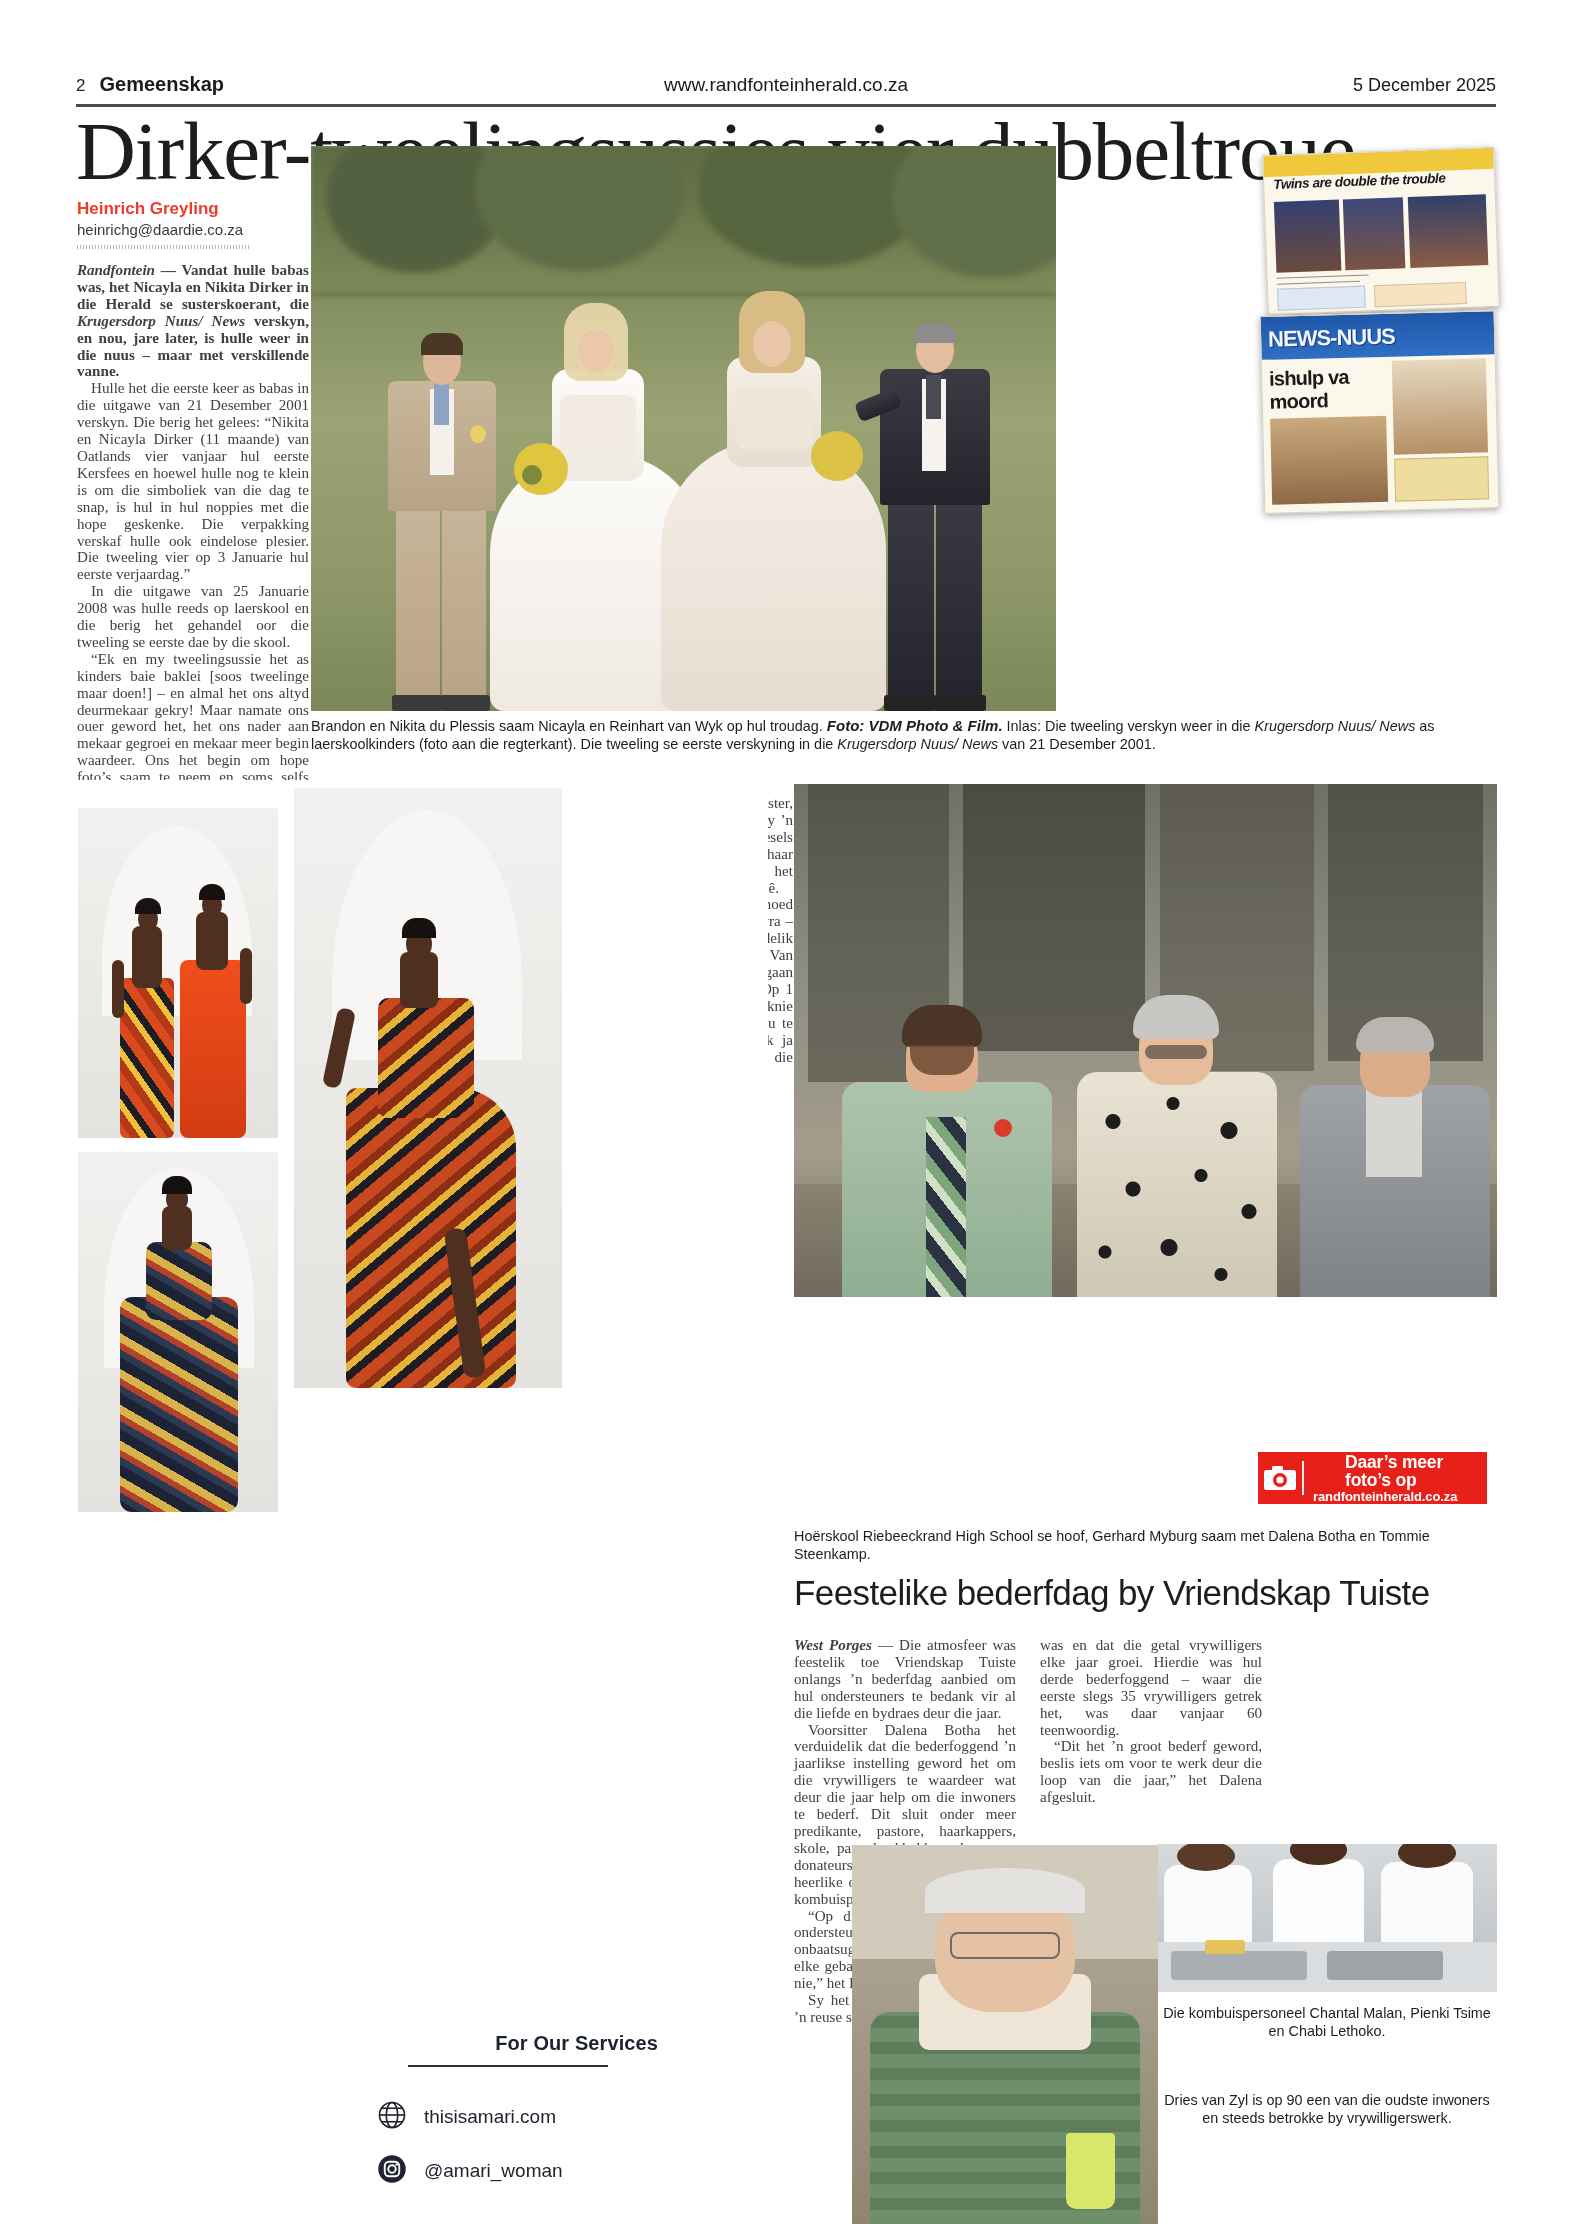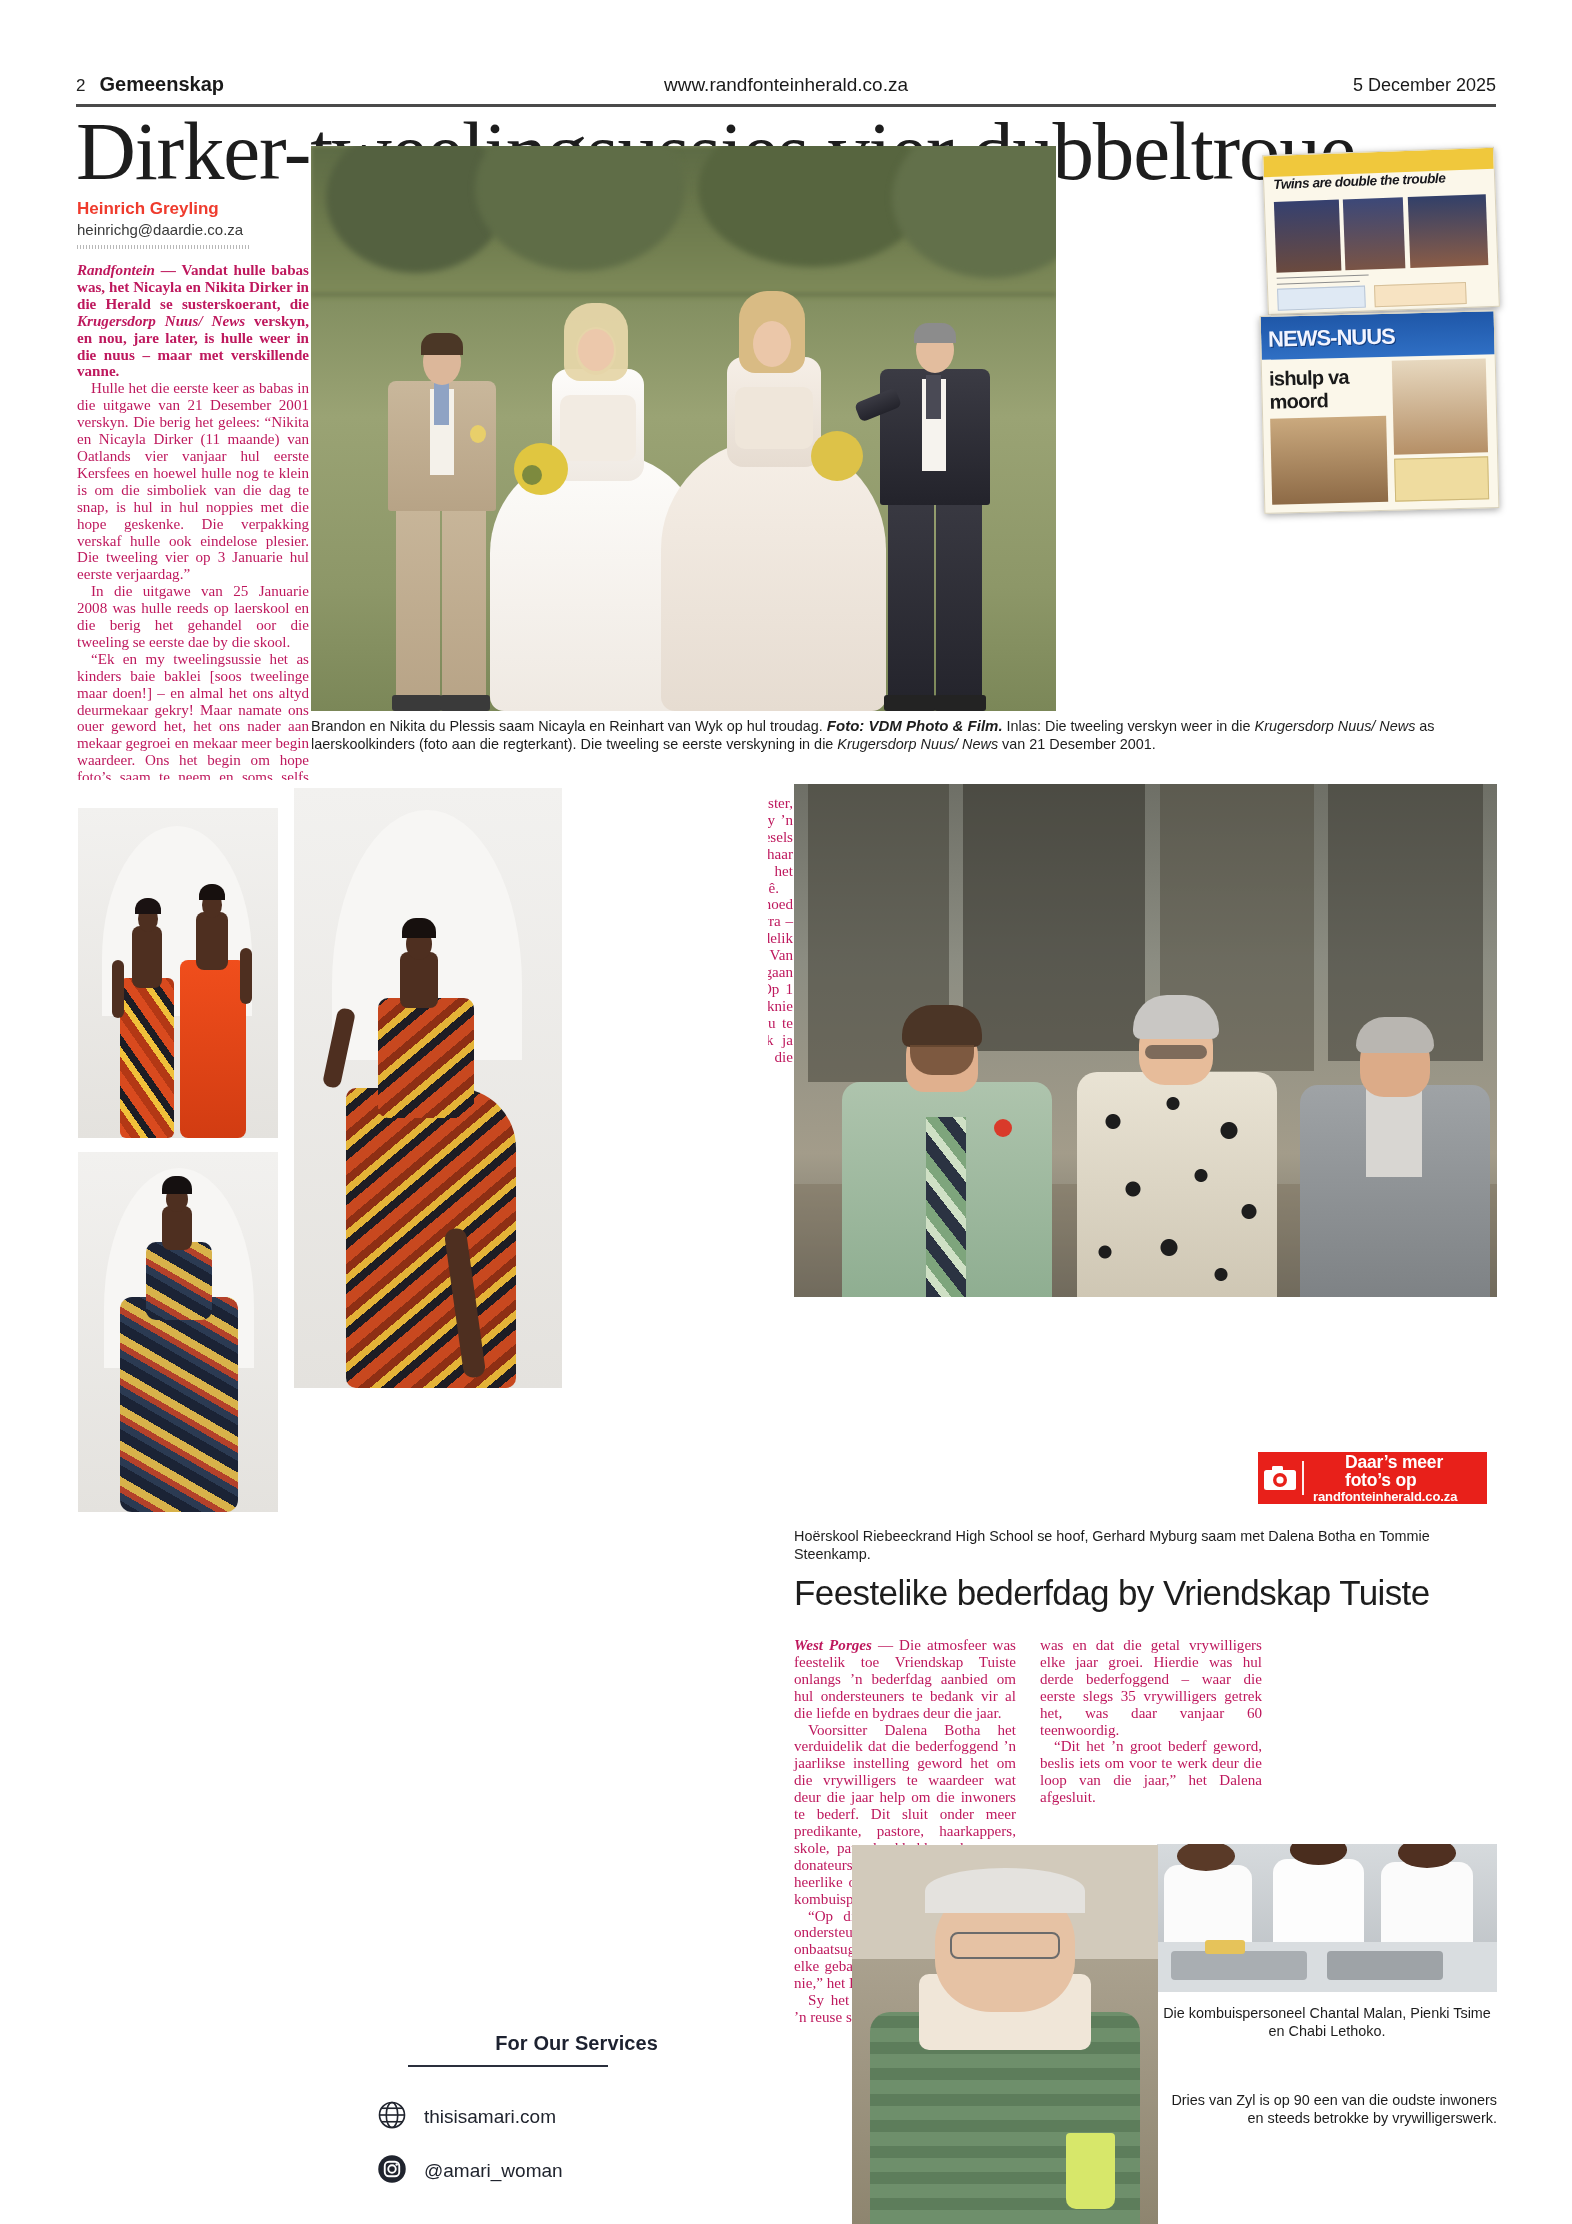--- a/index.html
+++ b/index.html
@@ -44,21 +44,21 @@
   .byline-name { font-size:17px; font-weight:700; color:#ef3b2d; line-height:1.2; }
   .byline-mail { font-size:15px; color:#3a3a3a; margin-top:2px; line-height:1.25; }
   .byline-rule { margin-top:5px; width:172px; height:4px;
     background: repeating-linear-gradient(90deg,#b8b8b8 0 1px,#ffffff 1px 3px); }
 
   
   .col {
     position:absolute;
     font-family:"Liberation Serif", serif;
     font-size:15.1px; line-height:16.9px; text-align:justify;
-    color:#be185d; hyphens:none;
+    color:#404040; hyphens:none;
   }
   .col p { text-indent: 14px; margin:0; }
   .col p.first { text-indent: 0; }
   .col p.lead { font-weight:700; text-indent:0; }
   .lead i, .col i { font-style: italic; }
 
   
   #col1 { left:77px; top:262px; width:232px; }
   
   #col2 { left:311px; top:795px; width:232px; }
@@ -180,21 +180,21 @@
     font-family:"Liberation Sans", sans-serif; }
   .ad-row { display:flex; align-items:center; gap:17px; margin-bottom:20px; }
   .ad-row span.lbl { font-size:19px; color:#20242e; }
 
   
   .photo-kitchen { position:absolute; left:1157px; top:1844px; width:340px; height:148px;
     overflow:hidden; background:#cfd3d6; }
   .photo-oldman { position:absolute; left:852px; top:1845px; width:306px; height:379px;
     overflow:hidden; background:#b9b3a6; }
   #cap-kitchen { left:1157px; top:2005px; width:340px; text-align:center; }
-  #cap-oldman { left:1157px; top:2092px; width:340px; text-align:right; }
+  #cap-oldman { left:1157px; top:2092px; width:340px; text-align:center; }
 
   .ck { position:absolute; }
 </style>
 </head>
 <body>
 
 <div class="page">
 
   <div class="masthead">
     <span class="mh-page-no">2</span>

